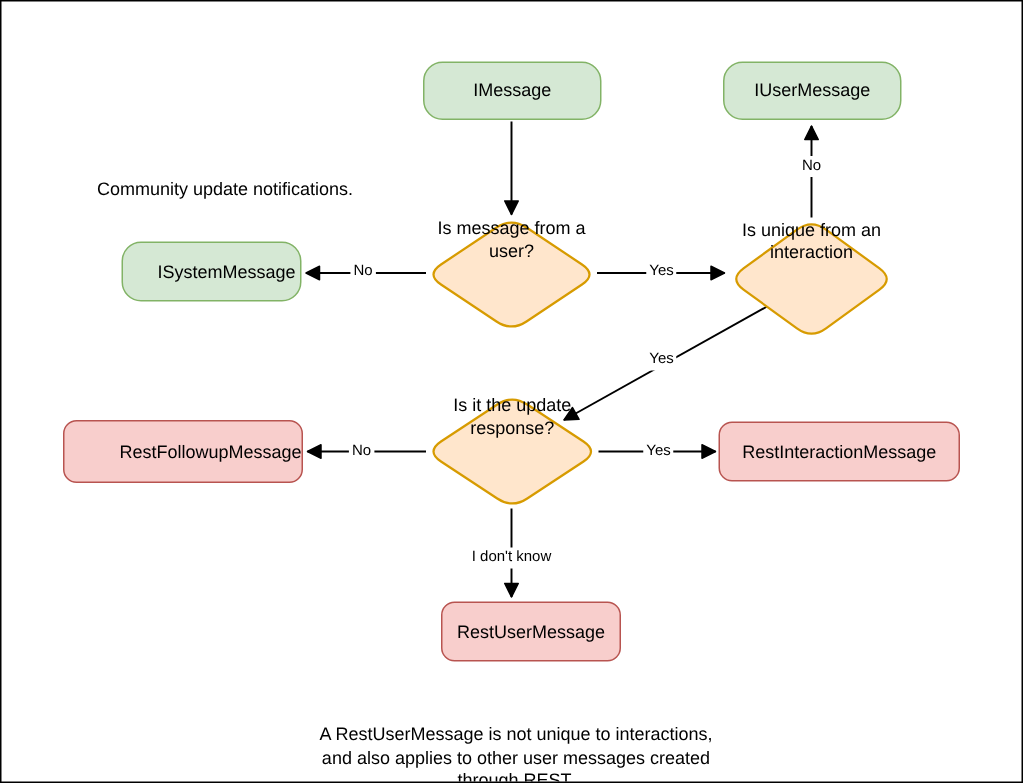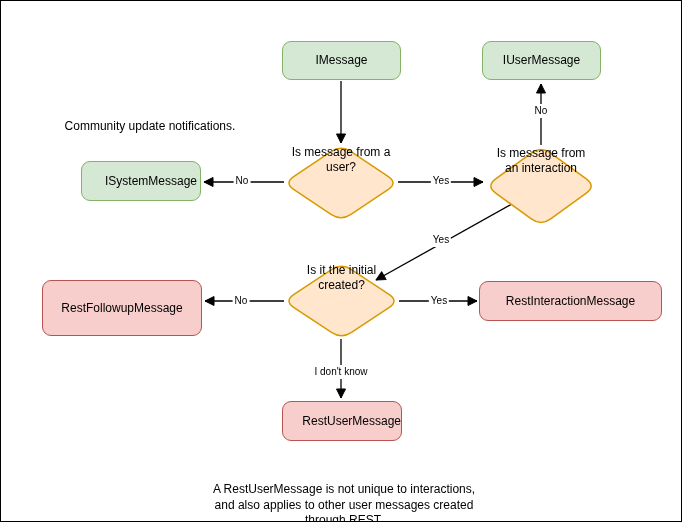--- a/index.html
+++ b/index.html
@@ -38,21 +38,21 @@
     text-align: center;
     font-size: 12px;
     line-height: 15px;
     color: var(--text, #000);
     box-sizing: border-box;
   }
   .rect-node {
     border-radius: 9px;
     border: 1.5px solid;
   }
-  .green-node  { background: var(--green-fill, #d5e8d4); border-color: var(--green-stroke, #82b366); }
+  .green-node  { background: var(--green-fill, #d5e8d4); border-color: var(--green-stroke, #82b366); border-radius: 13px; }
   .red-node    { background: var(--red-fill, #f8cecc);   border-color: var(--red-stroke, #b85450); }
   .diamond-label {
     position: absolute;
     z-index: 3;
     display: flex;
     align-items: flex-start;
     justify-content: center;
     text-align: center;
     font-size: 12px;
     line-height: 15px;
@@ -118,42 +118,42 @@
   </div>
 
   <div class="node rect-node green-node" style="left:481px; top:40px; width:119px; height:39px;">
     <span>IUserMessage</span>
   </div>
 
   <div class="node rect-node green-node" style="left:80px; top:160px; width:120px; height:40px;padding-left:20px;">
     <span>ISystemMessage</span>
   </div>
 
-  <div class="node rect-node red-node" style="left:41px; top:279px; width:160px; height:56px;">
+  <div class="node rect-node red-node" style="left:41px; top:279px; width:160px; height:42px;justify-content:flex-end;">
     <span>RestFollowupMessage</span>
   </div>
 
-  <div class="node rect-node red-node" style="left:478px; top:280px; width:183px; height:40px;">
+  <div class="node rect-node red-node" style="left:478px; top:280px; width:161px; height:40px;">
     <span>RestInteractionMessage</span>
   </div>
 
-  <div class="node rect-node red-node" style="left:281px; top:400px; width:120px; height:40px;justify-content:flex-end;">
+  <div class="node rect-node red-node" style="left:293px; top:400px; width:120px; height:40px;">
     <span>RestUserMessage</span>
   </div>
 
   <div class="diamond-label" style="left:284px; top:144px; width:112px; height:76px;">
     <span>Is message from a user?</span>
   </div>
 
   <div class="diamond-label" style="left:485px; top:145px; width:110px; height:80px;">
-    <span>Is message from an interaction</span>
+    <span>Is unique from an interaction</span>
   </div>
 
   <div class="diamond-label" style="left:283px; top:262px; width:115px; height:76px;">
-    <span>Is it the initial created?</span>
+    <span>Is it the update response?</span>
   </div>
 
   <span class="edge-label" style="left:540px; top:110px;">No</span>
   <span class="edge-label" style="left:241px; top:180px;">No</span>
   <span class="edge-label" style="left:440px; top:180px;">Yes</span>
   <span class="edge-label" style="left:440px; top:239px;">Yes</span>
   <span class="edge-label" style="left:240px; top:300px;">No</span>
   <span class="edge-label" style="left:438px; top:300px;">Yes</span>
   <span class="edge-label" style="left:340px; top:371px;">I don't know</span>
 

